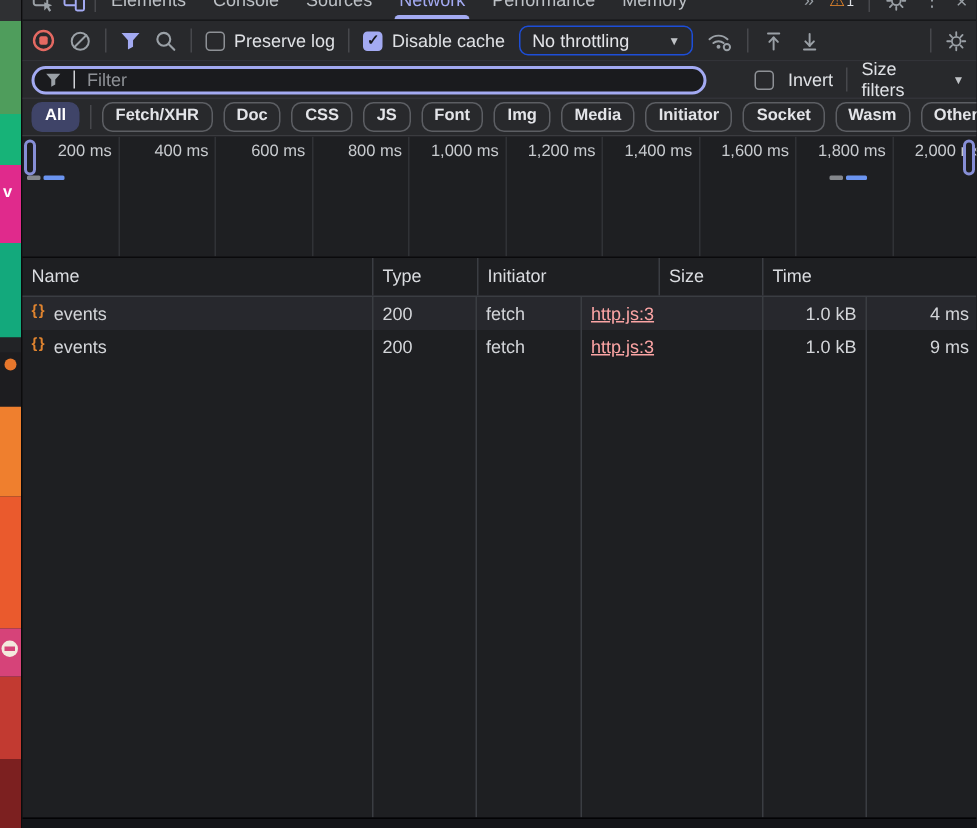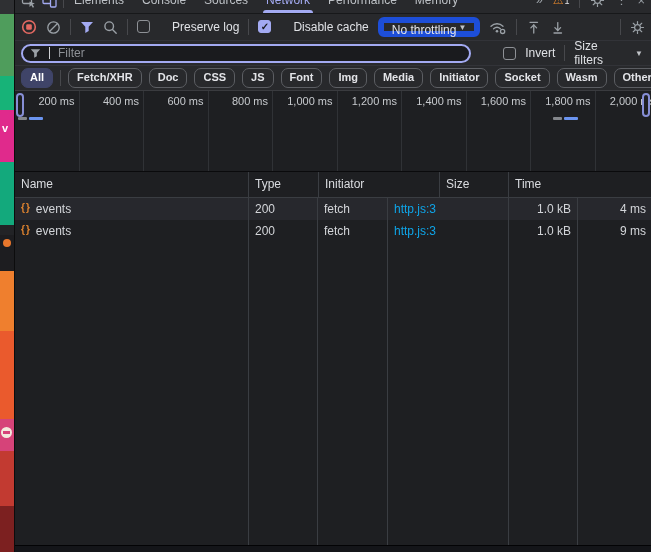--- a/index.html
+++ b/index.html
@@ -48,22 +48,22 @@
   .warn{color:#ee8b2c;font-size:12px;line-height:1}
   .warn-count{color:#dfe1e5;font-size:9px;margin-left:1px}
   .glyph{color:var(--txt2)}
 
   
   #toolbar{position:absolute;left:0;top:13px;width:100%;height:28px;background:var(--bar-bg);
     border-top:1px solid #17181a;border-bottom:1px solid #323338;
     display:flex;align-items:center;gap:9px;padding:0 6px}
   .cb{width:13px;height:13px;border:1.4px solid #8e9196;border-radius:3px;flex:0 0 auto}
   .cb.on{background:var(--accent);border-color:var(--accent);color:#17181b;display:flex;align-items:center;justify-content:center;font-size:10px;font-weight:bold}
-  .cb-wrap{display:flex;align-items:flex-start;gap:22px}
-  .select{display:flex;gap:2px;height:20px;padding:0 8px;border:6px solid #1d4ed8;border-radius:6px;color:#e3e4e8}
+  .cb-wrap{display:flex;align-items:center;gap:6px}
+  .select{display:flex;align-items:center;gap:26px;height:20px;padding:0 8px;border:1px solid #1d4ed8;border-radius:6px;color:#e3e4e8}
   .select .arr{font-size:8px;color:#c0c3c7}
   .spacer{flex:1}
 
   
   #filterbar{position:absolute;left:0;top:41px;width:100%;height:25px;background:var(--bar-bg);
     border-bottom:1px solid #323338;display:flex;align-items:center;padding:0 8px 0 6px}
   #filterbox{display:flex;align-items:center;gap:8px;width:452px;height:19px;border:2px solid var(--accent);
     border-radius:10px;background:#1a1b1e;padding:0 7px}
   .caret{width:1px;height:12px;background:#d0d2d6}
   #filterbox input{flex:1;background:transparent;border:none;outline:none;color:var(--txt);font:12px "Liberation Sans",sans-serif;padding:0}
@@ -95,21 +95,21 @@
   .gr > div:last-child{border-right:none}
   .c0{width:234px}.c1{width:69px}.c2{width:70px}.c3{width:121px}.c4{width:69px}.c5{width:74px}
   .g-head{height:26px;line-height:25px;border-bottom:1px solid var(--sep);color:#dadce0}
   .g-row{height:22px;line-height:22px;color:#d3d5d9}
   .g-row.odd{background:#27282d}
   .num{text-align:right;padding-right:6px}
   .g-fill{flex:1 1 auto}
   .g-fill > div{height:100%}
   .name-cell{display:flex;align-items:center;gap:5px}
   .fetch-ic{color:#e0842f;font-weight:bold;font-size:10px;letter-spacing:1px;position:relative;top:-1px}
-  .link{color:#0ea5e9;cursor:pointer}
+  .link{color:#fca5a5;text-decoration:underline;cursor:pointer}
 
   
   #summary{position:absolute;left:0;bottom:0;width:100%;height:7px;background:#141519;border-top:1px solid #030305}
 
   svg{display:block}
 </style>
 </head>
 <body>
 
 <div id="sliver" class="abs">

